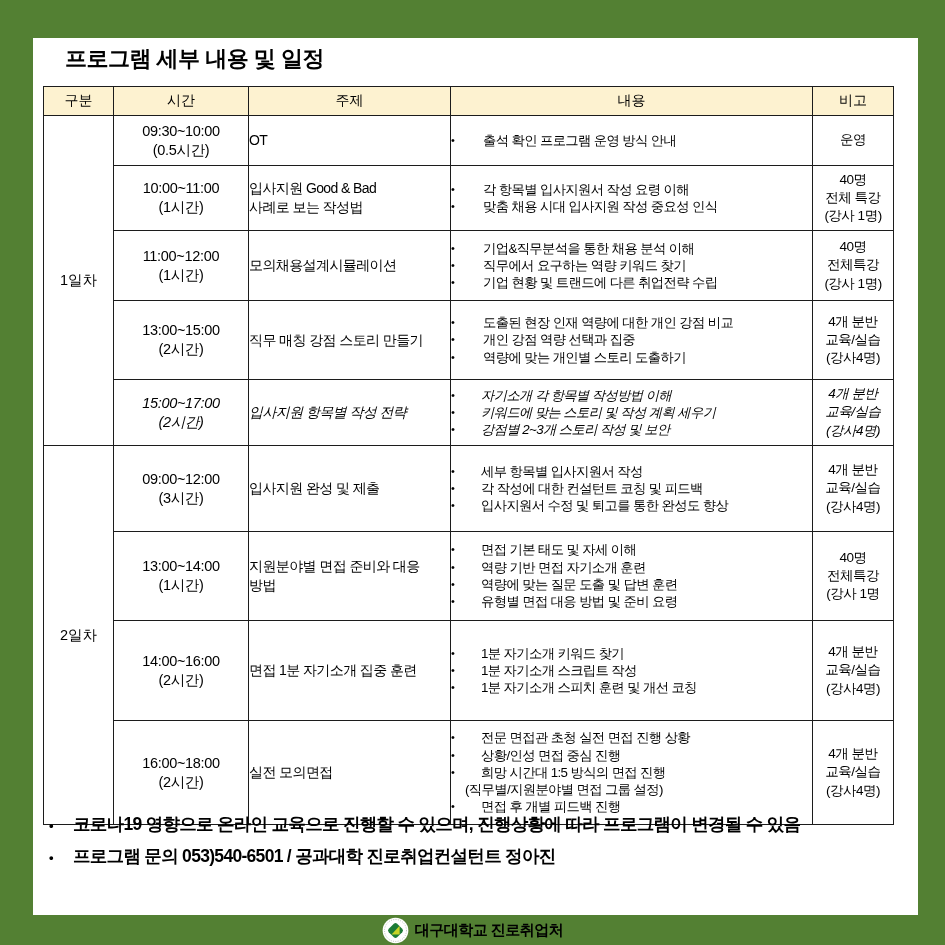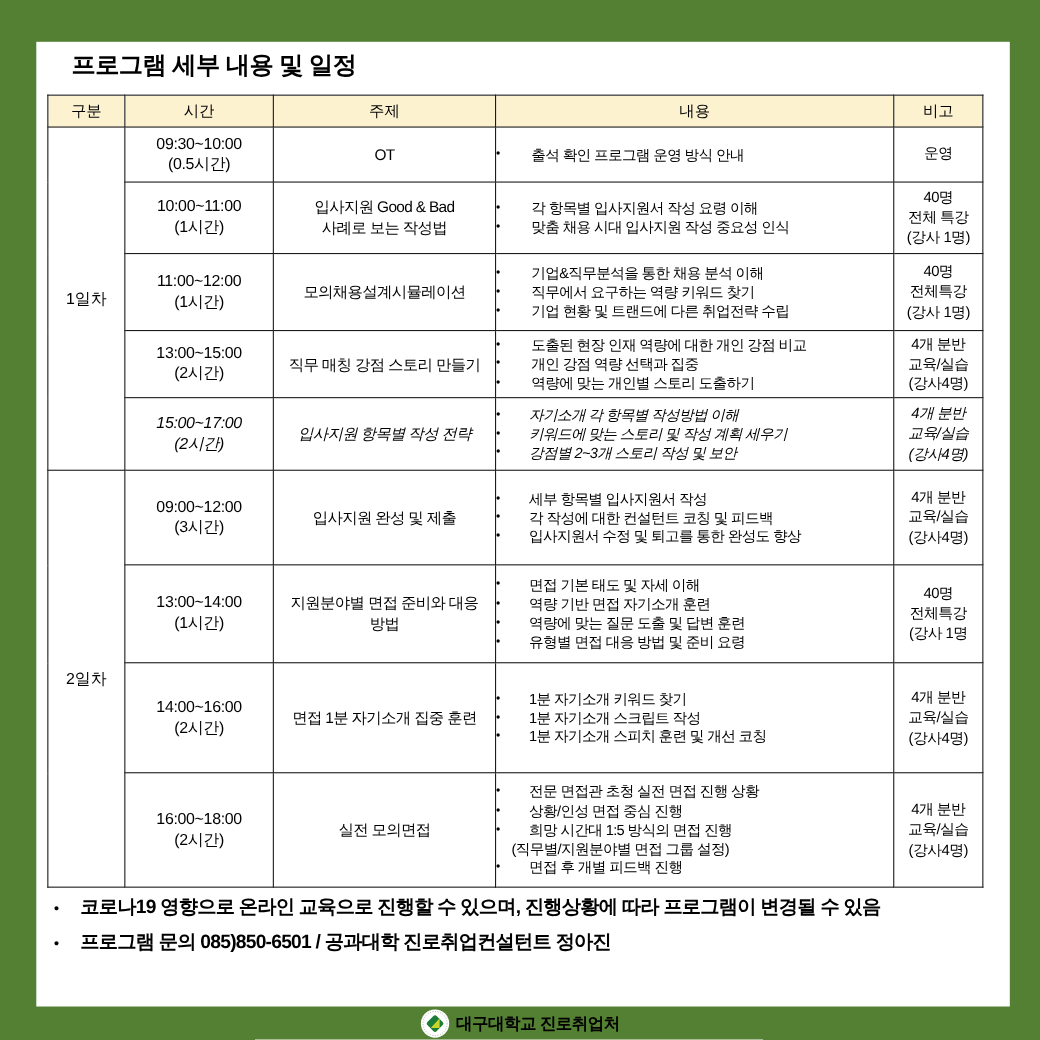--- a/index.html
+++ b/index.html
@@ -26,21 +26,21 @@
   }
   table.schedule th{
     background:#fdf2d0;height:28px;font-size:14px;font-weight:500;text-align:center;
   }
   td.day-cell{text-align:center;font-size:14.5px;vertical-align:middle;}
   td.time-cell{
     text-align:center;vertical-align:middle;white-space:pre-line;
     font-size:14.5px;line-height:1.3;letter-spacing:-0.3px;
   }
   td.topic-cell{
-    text-align:center;vertical-align:middle;white-space:pre-line;
+    vertical-align:middle;white-space:pre-line;
     font-size:14px;line-height:1.35;letter-spacing:-0.6px;
   }
   td.note-cell{
     text-align:center;vertical-align:middle;white-space:pre-line;
     font-size:13.5px;line-height:1.35;letter-spacing:-0.5px;
   }
   td.content-cell{vertical-align:middle;padding:3px 4px 3px 13px;}
   .content-list .item{display:flex;align-items:flex-start;line-height:17.3px;font-size:13.3px;letter-spacing:-0.6px;}
   .content-list .blt{flex:none;width:8px;font-size:11px;line-height:17.3px;}
   .content-list.loose .txt{margin-left:24px;}
@@ -135,21 +135,21 @@
               <div class="item">
                 <span class="blt">•</span>
                 <span class="txt">기업 현황 및 트랜드에 다른 취업전략 수립</span>
               </div>
             </div>
           </td>
           <td class="note-cell">40명
 전체특강
 (강사 1명)</td>
         </tr>
-        <tr style="height: 61px; margin-top: 21px;">
+        <tr style="height: 79px; margin-top: 21px;">
           <td class="time-cell">13:00~15:00
 (2시간)</td>
           <td class="topic-cell">직무 매칭 강점 스토리 만들기</td>
           <td class="content-cell">
             <div class="content-list loose">
               <div class="item">
                 <span class="blt">•</span>
                 <span class="txt">도출된 현장 인재 역량에 대한 개인 강점 비교</span>
               </div>
               <div class="item">
@@ -302,21 +302,21 @@
       </tbody>
   </table>
 
   <div class="notes">
     <div class="note-line">
       <span class="blt">•</span>
       <span>코로나19 영향으로 온라인 교육으로 진행할 수 있으며, 진행상황에 따라 프로그램이 변경될 수 있음</span>
     </div>
     <div class="note-line">
       <span class="blt">•</span>
-      <span>프로그램 문의  085)850-6501 / 공과대학 진로취업컨설턴트  정아진</span>
+      <span>프로그램 문의  053)540-6501 / 공과대학 진로취업컨설턴트  정아진</span>
     </div>
   </div>
 
 </div>
 
 <div class="band">
   <svg class="emblem" width="27" height="27" viewBox="0 0 30 30">
     <circle cx="15" cy="15" r="14.3" fill="#ffffff"></circle>
     <circle cx="15" cy="15" r="12.2" fill="none" stroke="#9aa39a" stroke-width="0.8" stroke-dasharray="1 1.6"></circle>
     <rect x="8.4" y="8.4" width="13.2" height="13.2" rx="2.6" transform="rotate(45 15 15)" fill="#1d7c37"></rect>

